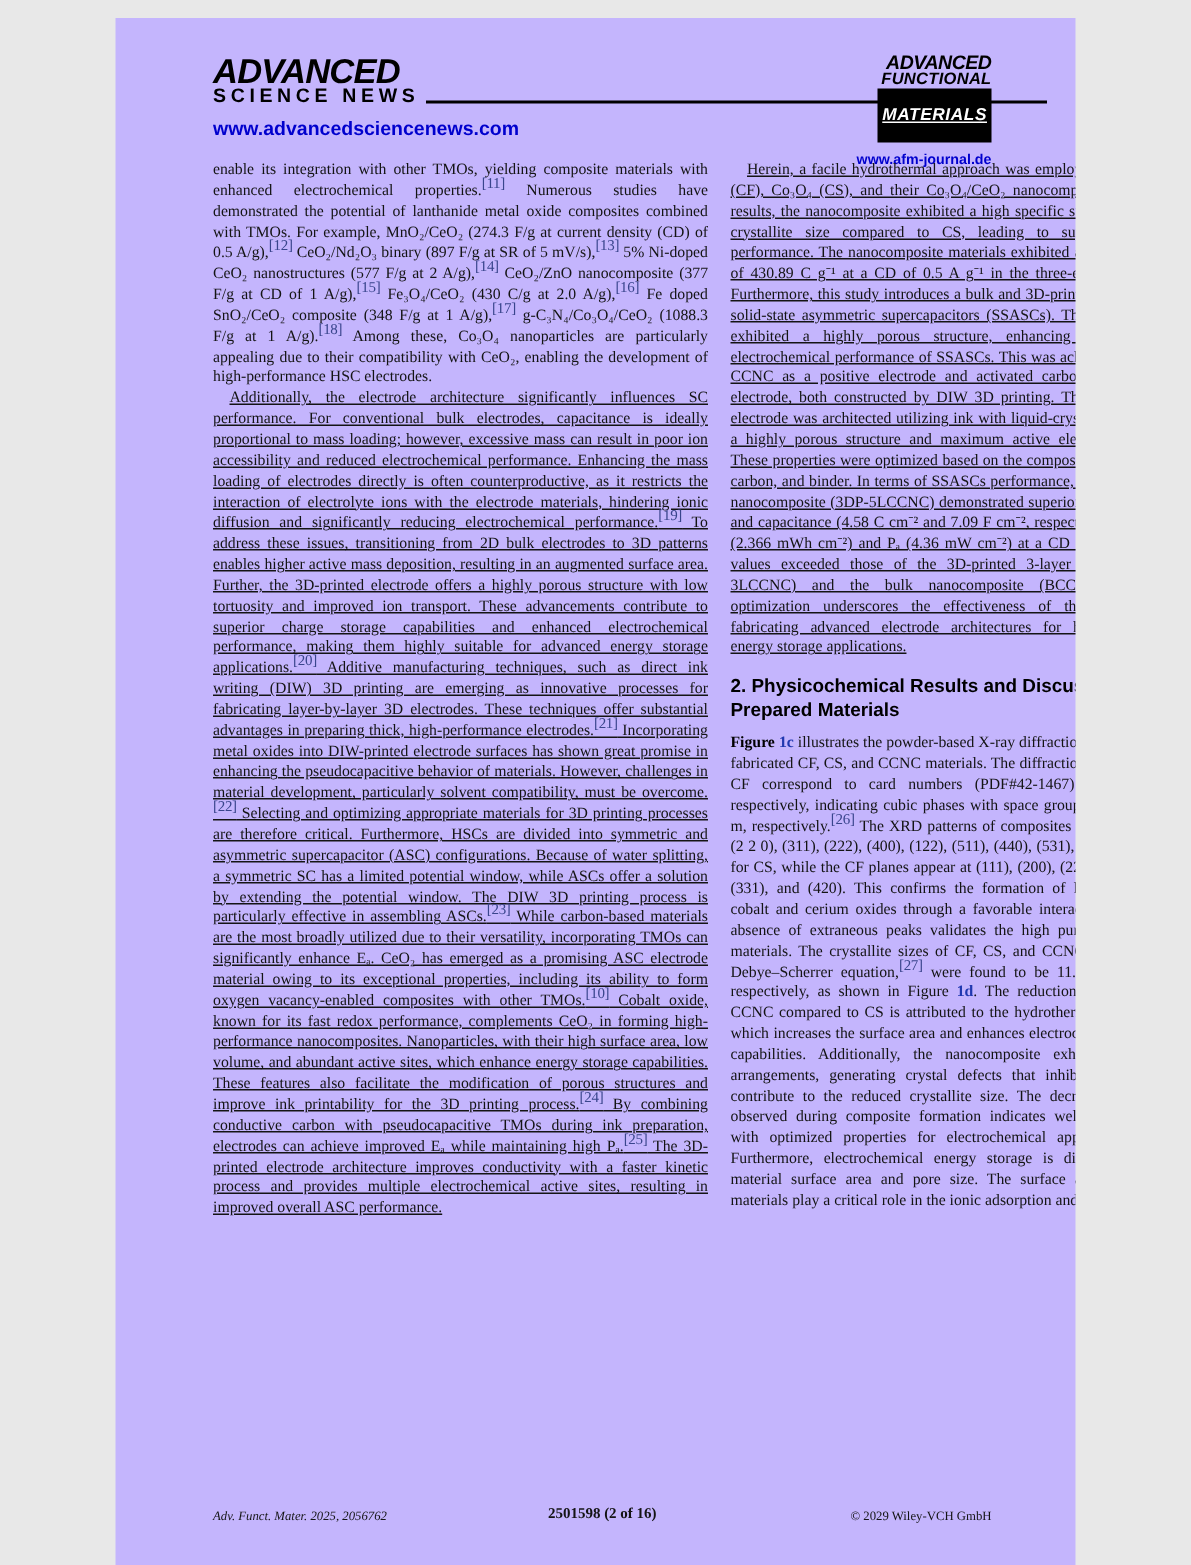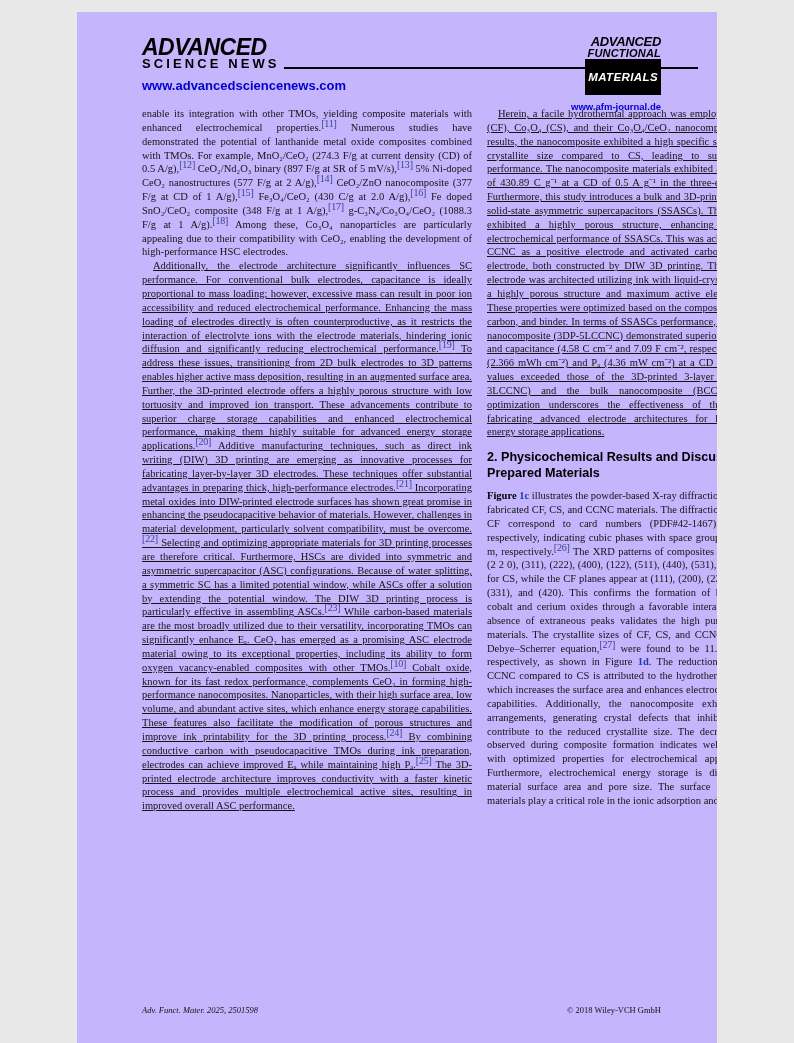--- a/index.html
+++ b/index.html
@@ -10,21 +10,21 @@
   .brand-left{position:absolute;left:65px;top:25px;font-family:"Liberation Sans",sans-serif;}
   .brand-left .l1{font-style:italic;font-weight:900;font-size:23px;letter-spacing:-0.5px;line-height:20px;color:#000;}
   .brand-left .l2{font-weight:700;font-size:13px;letter-spacing:3.1px;line-height:14px;color:#000;}
   .brand-left .url{margin-top:7px;font-weight:700;font-size:13px;color:#0000cd;}
   .header-rule{position:absolute;left:207px;top:55px;width:414px;height:2px;background:#000;}
 
   .brand-right{position:absolute;right:56px;top:24px;text-align:right;font-family:"Liberation Sans",sans-serif;}
   .brand-right .r1{font-style:italic;font-weight:900;font-size:13px;line-height:11px;color:#000;letter-spacing:-0.3px;}
   .brand-right .r2{font-style:italic;font-weight:900;font-size:11px;line-height:12px;color:#000;letter-spacing:0.2px;}
   .brand-right .r3{display:inline-block;font-style:italic;font-weight:900;font-size:11.5px;line-height:12px;
-                   color:#fff;background:#000;padding:12px 3px;letter-spacing:0.4px;}
+                   color:#fff;background:#000;padding:12px 3px;letter-spacing:0.4px;text-decoration:underline;}
   .brand-right .url{margin-top:6px;font-weight:700;font-size:9.5px;color:#0000cd;}
 
   
   .columns{position:absolute;left:65px;top:95px;width:676px;display:flex;gap:15px;}
   .col{width:330px;}
   .col p{margin:0;text-align:justify;font-size:10.5px;line-height:13.85px;color:#141414;}
   .col p.indent{text-indent:11px;text-decoration:underline;}
   .col h2{font-family:"Liberation Sans",sans-serif;font-weight:700;font-size:12.6px;line-height:15.5px;
           color:#000;margin:11px 0 8px 0;white-space:pre-line;}
   sup.cite{color:#39458c;font-size:10px;line-height:0;vertical-align:super;letter-spacing:-0.2px;}
@@ -72,22 +72,23 @@
       </div>
     <div class="col" data-name="right-column">
         <p data-name="paragraph" class="indent">Herein, a facile hydrothermal approach was employed to synthesize CeO₂ (CF), Co₃O₄ (CS), and their Co₃O₄/CeO₂ nanocomposites (CCNC). In the results, the nanocomposite exhibited a high specific surface area and smaller crystallite size compared to CS, leading to superior electrochemical performance. The nanocomposite materials exhibited a high specific capacity of 430.89 C g⁻¹ at a CD of 0.5 A g⁻¹ in the three-electrode configuration. Furthermore, this study introduces a bulk and 3D-printed electrode design for solid-state asymmetric supercapacitors (SSASCs). The 3D-printed electrode exhibited a highly porous structure, enhancing the pseudocapacitive electrochemical performance of SSASCs. This was achieved by incorporating CCNC as a positive electrode and activated carbon (AC) as a negative electrode, both constructed by DIW 3D printing. The internal layer of the electrode was architected utilizing ink with liquid-crystal properties, enabling a highly porous structure and maximum active electrochemical channels. These properties were optimized based on the composition of CCNC, super-P carbon, and binder. In terms of SSASCs performance, the 3D-printed 5-Layer nanocomposite (3DP-5LCCNC) demonstrated superior areal specific capacity and capacitance (4.58 C cm⁻² and 7.09 F cm⁻², respectively), as well as an Eₐ (2.366 mWh cm⁻²) and Pₐ (4.36 mW cm⁻²) at a CD of 2.3 mA cm⁻². These values exceeded those of the 3D-printed 3-layer nanocomposite (3DP-3LCCNC) and the bulk nanocomposite (BCCNC). This structural optimization underscores the effectiveness of the design strategy in fabricating advanced electrode architectures for hybrid electrochemical energy storage applications.</p>
         <h2 data-name="section-heading">2. Physicochemical Results and Discussion of
 Prepared Materials</h2>
         <p data-name="paragraph"><b data-name="figure-lead">Figure</b> <span class="figref" data-name="figure-ref">1c</span> illustrates the powder-based X-ray diffraction (XRD) profiles of the fabricated CF, CS, and CCNC materials. The diffraction peaks of pure CS and CF correspond to card numbers (PDF#42-1467) and (PDF#34-0394), respectively, indicating cubic phases with space groups of Fd-3 m and Fm-3 m, respectively.<sup class="cite" data-name="citation-ref">[26]</sup> The XRD patterns of composites reveal peaks at (1 1 1), (2 2 0), (311), (222), (400), (122), (511), (440), (531), (620), (533), and (622) for CS, while the CF planes appear at (111), (200), (220), (311), (222), (400), (331), and (420). This confirms the formation of heterojunction between cobalt and cerium oxides through a favorable interaction. Furthermore, the absence of extraneous peaks validates the high purity of the synthesized materials. The crystallite sizes of CF, CS, and CCNC, calculated using the Debye–Scherrer equation,<sup class="cite" data-name="citation-ref">[27]</sup> were found to be 11.5, 35.2, and 25.2 nm, respectively, as shown in Figure <span class="figref" data-name="figure-ref">1d</span>. The reduction in crystallite size for CCNC compared to CS is attributed to the hydrothermal treatment with CF, which increases the surface area and enhances electrochemical energy storage capabilities. Additionally, the nanocomposite exhibits irregular atomic arrangements, generating crystal defects that inhibit crystal growth and contribute to the reduced crystallite size. The decrease in peak intensity observed during composite formation indicates well-crystallized materials with optimized properties for electrochemical applications (Figure <span class="figref" data-name="figure-ref">1c</span>). Furthermore, electrochemical energy storage is directly associated with material surface area and pore size. The surface area and pore size of materials play a critical role in the ionic adsorption and desorption processes</p>
       </div>
   </div>
 
   <div class="footer" data-name="page-footer">
-    <div class="f-left" data-name="footer-citation">Adv. Funct. Mater. 2025, 2501598</div>
-    <div class="f-right" data-name="footer-copyright">© 2018 Wiley-VCH GmbH</div>
+    <div class="f-left" data-name="footer-citation">Adv. Funct. Mater. 2025, 2056762</div>
+    <div class="f-center" data-name="footer-page-number">2501598 (2 of 16)</div>
+    <div class="f-right" data-name="footer-copyright">© 2029 Wiley-VCH GmbH</div>
   </div>
 
   <div class="side-rule" data-name="license-strip-divider"></div>
   <div class="license" data-name="wiley-license-sidebar-text">16163028, 0, Downloaded from https://advanced.onlinelibrary.wiley.com/doi/10.1002/adfm.202501598 by Shenzhen University, Wiley Online Library on [11/09/2025]. See the Terms and Conditions (https://onlinelibrary.wiley.com/terms-and-conditions) on Wiley Online Library for rules of use; OA articles are governed by the applicable Creative Commons License</div>
 
   <div class="bottom-bar" data-name="bottom-page-bar"></div>
 
 </div>
 
 </body></html>

